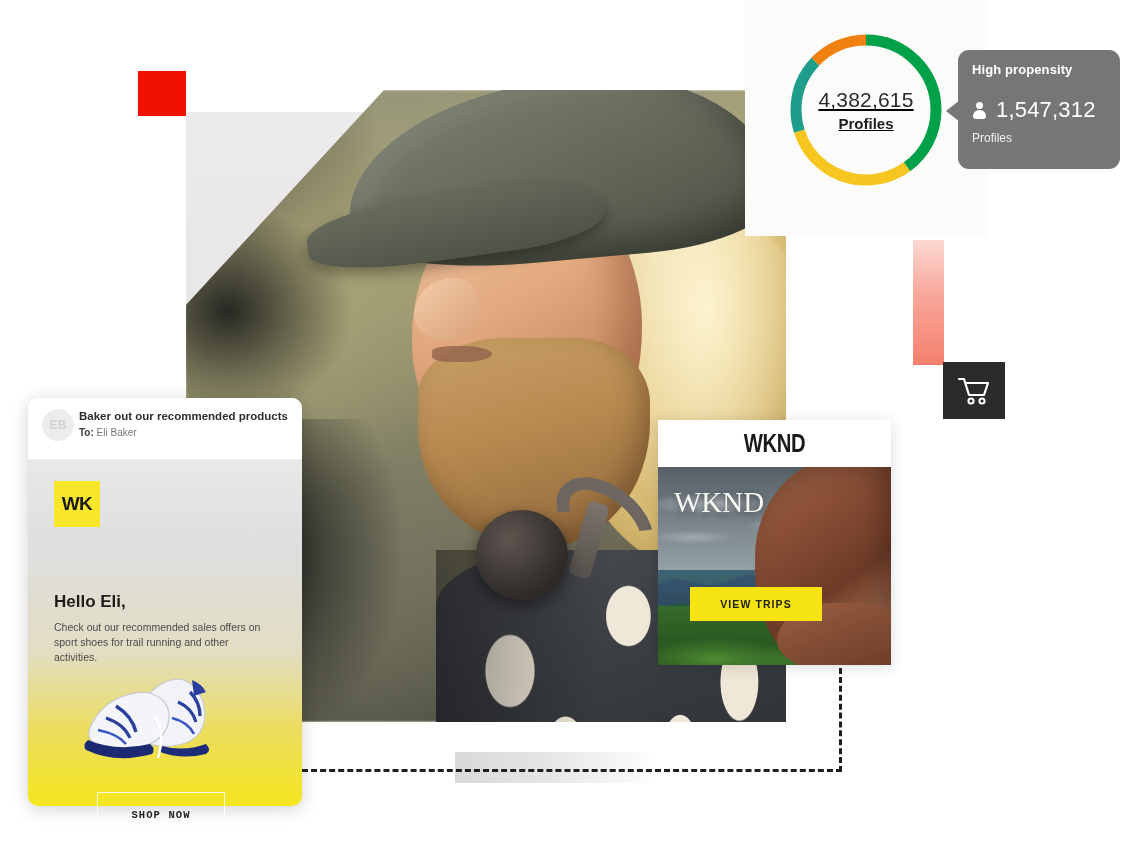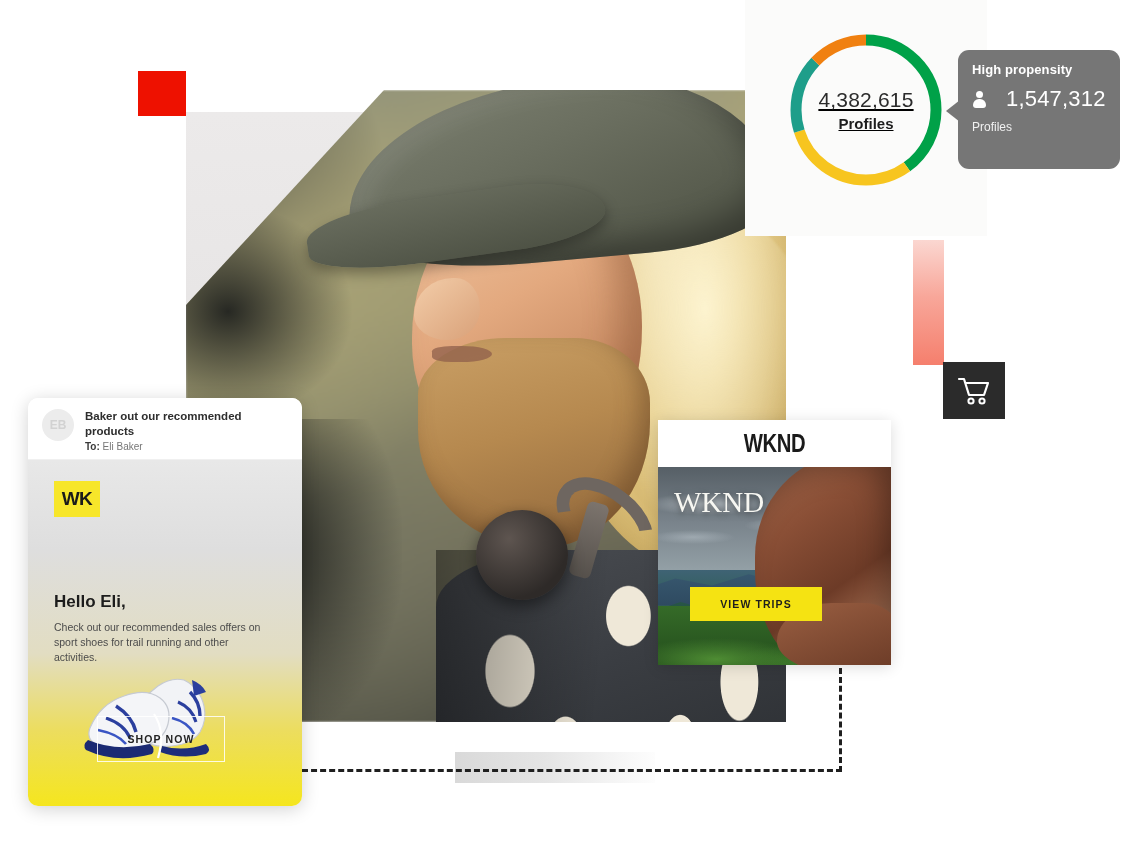--- a/index.html
+++ b/index.html
@@ -101,21 +101,21 @@
   .donut-num { font-size: 21px; color: #2b2b2b; letter-spacing: .2px; line-height: 1.15; }
   .donut-lbl { font-size: 15px; font-weight: bold; color: #1d1d1d; margin-top: 2px; }
 
   
   .tooltip { position: absolute; left: 958px; top: 50px; width: 162px; height: 119px;
     background: #767676; border-radius: 11px; z-index: 12; padding: 12px 14px; color: #fff; }
   .tt-arrow { position: absolute; left: 946px; top: 100px; width: 0; height: 0;
     border-top: 11px solid transparent; border-bottom: 11px solid transparent;
     border-right: 14px solid #767676; z-index: 11; }
   .tt-title { font-size: 13px; font-weight: bold; letter-spacing: .1px; }
-  .tt-row { display: flex; align-items: center; gap: 19px; margin-top: 9px; }
+  .tt-row { display: flex; align-items: center; gap: 9px; margin-top: 20px; }
   .tt-person { width: 15px; height: 17px; position: relative; display: inline-block; }
   .tt-person::before { content:""; position:absolute; left:4px; top:0; width:7px; height:7px;
     background:#fff; border-radius:50%; }
   .tt-person::after { content:""; position:absolute; left:1px; top:8px; width:13px; height:9px;
     background:#fff; border-radius: 6px 6px 3px 3px; }
   .tt-num { font-size: 22px; letter-spacing: .2px; }
   .tt-sub { font-size: 12px; margin-top: 8px; color: #f1f1f1; }
 
   
   .coral-bar { position: absolute; left: 913px; top: 240px; width: 31px; height: 125px; z-index: 7;
@@ -123,38 +123,38 @@
 
   
   .cart-tile { position: absolute; left: 943px; top: 362px; width: 62px; height: 57px;
     background: #2b2b2b; z-index: 13; display:flex; align-items:center; justify-content:center; }
   .cart-tile svg { width: 34px; height: 30px; }
 
   
   .email-card { position: absolute; left: 28px; top: 398px; width: 274px; height: 408px;
     background: #fff; border-radius: 10px; overflow: hidden; z-index: 14;
     box-shadow: 0 3px 18px rgba(0,0,0,.18); }
-  .em-head { height: 62px; padding: 11px 14px; display: flex; gap: 11px; align-items: flex-start;
+  .em-head { height: 62px; padding: 11px 14px; display: flex; gap: 5px; align-items: flex-start;
     background: #fff; border-bottom: 1px solid #f0f0f0; }
   .em-avatar { width: 32px; height: 32px; border-radius: 50%; background: #ececec; flex: none;
     display:flex; align-items:center; justify-content:center; color:#d2d2d2; font-size:12px; font-weight:bold; }
   .em-subj { font-size: 11.5px; font-weight: bold; color: #2e2e2e; line-height: 1.28; }
   .em-to { font-size: 10px; color: #767676; margin-top: 3px; }
   .em-to b { color:#3a3a3a; }
   .em-body { position: relative; height: 346px;
     background: linear-gradient(180deg,#e8e8e8 0%, #dedede 26%, #e2ddc2 56%, #ecdd5f 78%, #f5e61e 100%); }
-  .wk-logo { position: absolute; left: 26px; top: 21px; width: 46px; height: 36px; background: #F7E62A;
+  .wk-logo { position: absolute; left: 26px; top: 21px; width: 46px; height: 46px; background: #F7E62A;
     display: flex; align-items: center; justify-content: center;
     font-size: 19px; font-weight: bold; color: #1a1a1a; letter-spacing: -.6px; }
   .em-hello { position: absolute; left: 26px; top: 132px; font-size: 17px; font-weight: bold; color: #1c1c1c; }
   .em-text { position: absolute; left: 26px; top: 160px; width: 214px; font-size: 10.5px; color: #4b4b4b; line-height: 1.45; }
   .shoes { position: absolute; left: 38px; top: 198px; width: 200px; height: 120px; }
-  .btn-shop { position: absolute; left: 97px; top: 716px; width: 128px; height: 46px;
+  .btn-shop { position: absolute; left: 97px; top: 792px; width: 128px; height: 46px;
     border: 1px solid rgba(255,255,255,.85); display: flex; align-items: center; justify-content: center;
-    font-size: 10.5px; font-weight: bold; letter-spacing: 1.1px; color: #232323; z-index: 15; }
+    font-size: 10.5px; font-weight: bold; letter-spacing: 1.1px; color: #232323; z-index: 15; font-family: Liberation Mono, monospace; }
 
   
   .wknd-card { position: absolute; left: 658px; top: 420px; width: 233px; height: 245px; z-index: 13;
     background: #fff; overflow: hidden; box-shadow: 0 2px 14px rgba(0,0,0,.14); }
   .wknd-bar { height: 47px; display: flex; align-items: center; justify-content: center; background: #fff; }
   .wknd-bar span { font-size: 26px; font-weight: bold; letter-spacing: -.5px; color: #1a1a1a;
     transform: scaleX(.78); display: inline-block; }
   .wknd-hero { position: relative; height: 198px; overflow: hidden;
     background: linear-gradient(180deg,#5d6a74 0%, #6b7c85 26%, #43647c 48%, #2f5e56 68%, #3f7b37 86%, #5c9338 100%); }
   .sky { position: absolute; left:0; top:0; width: 100%; height: 52%;

